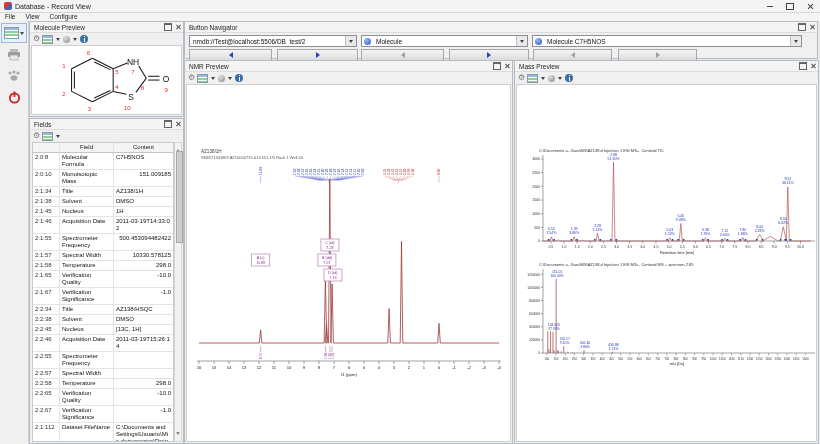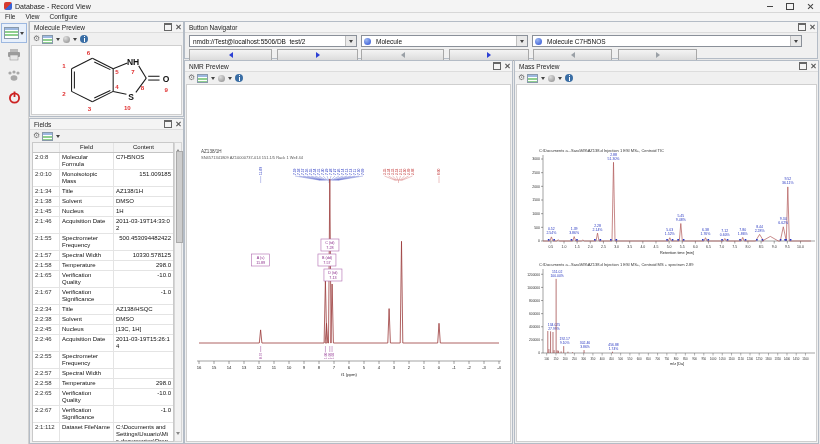--- a/index.html
+++ b/index.html
@@ -133,21 +133,21 @@
       </span>
     </div>
     <div class="ptool">
       <span class="gear">⚙</span>
       <span class="tbl-ic"></span>
         <span class="dd"></span>
       <span class="dot-ic"></span>
         <span class="dd"></span>
       <span class="info-ic"></span>
     </div>
-    <div class="pcanvas" style="top:23px;font-weight:bold;">
+    <div class="pcanvas" style="top:23px;">
       <svg id="mol-svg" width="151" height="70" viewBox="0 0 152 74" preserveAspectRatio="xMidYMid meet">
           <line x1="38" y1="24" x2="60" y2="13" stroke="#1a1a1a" stroke-width="1.1"></line>
           <line x1="60" y1="13" x2="82" y2="24" stroke="#1a1a1a" stroke-width="1.1"></line>
           <line x1="82" y1="24" x2="82" y2="48" stroke="#1a1a1a" stroke-width="1.1"></line>
           <line x1="82" y1="48" x2="60" y2="59" stroke="#1a1a1a" stroke-width="1.1"></line>
           <line x1="60" y1="59" x2="38" y2="48" stroke="#1a1a1a" stroke-width="1.1"></line>
           <line x1="38" y1="48" x2="38" y2="24" stroke="#1a1a1a" stroke-width="1.1"></line>
           <line x1="41" y1="27" x2="41" y2="45" stroke="#1a1a1a" stroke-width="1.1"></line>
           <line x1="62" y1="17" x2="79" y2="25" stroke="#1a1a1a" stroke-width="1.1"></line>
           <line x1="62" y1="55" x2="79" y2="47" stroke="#1a1a1a" stroke-width="1.1"></line>

